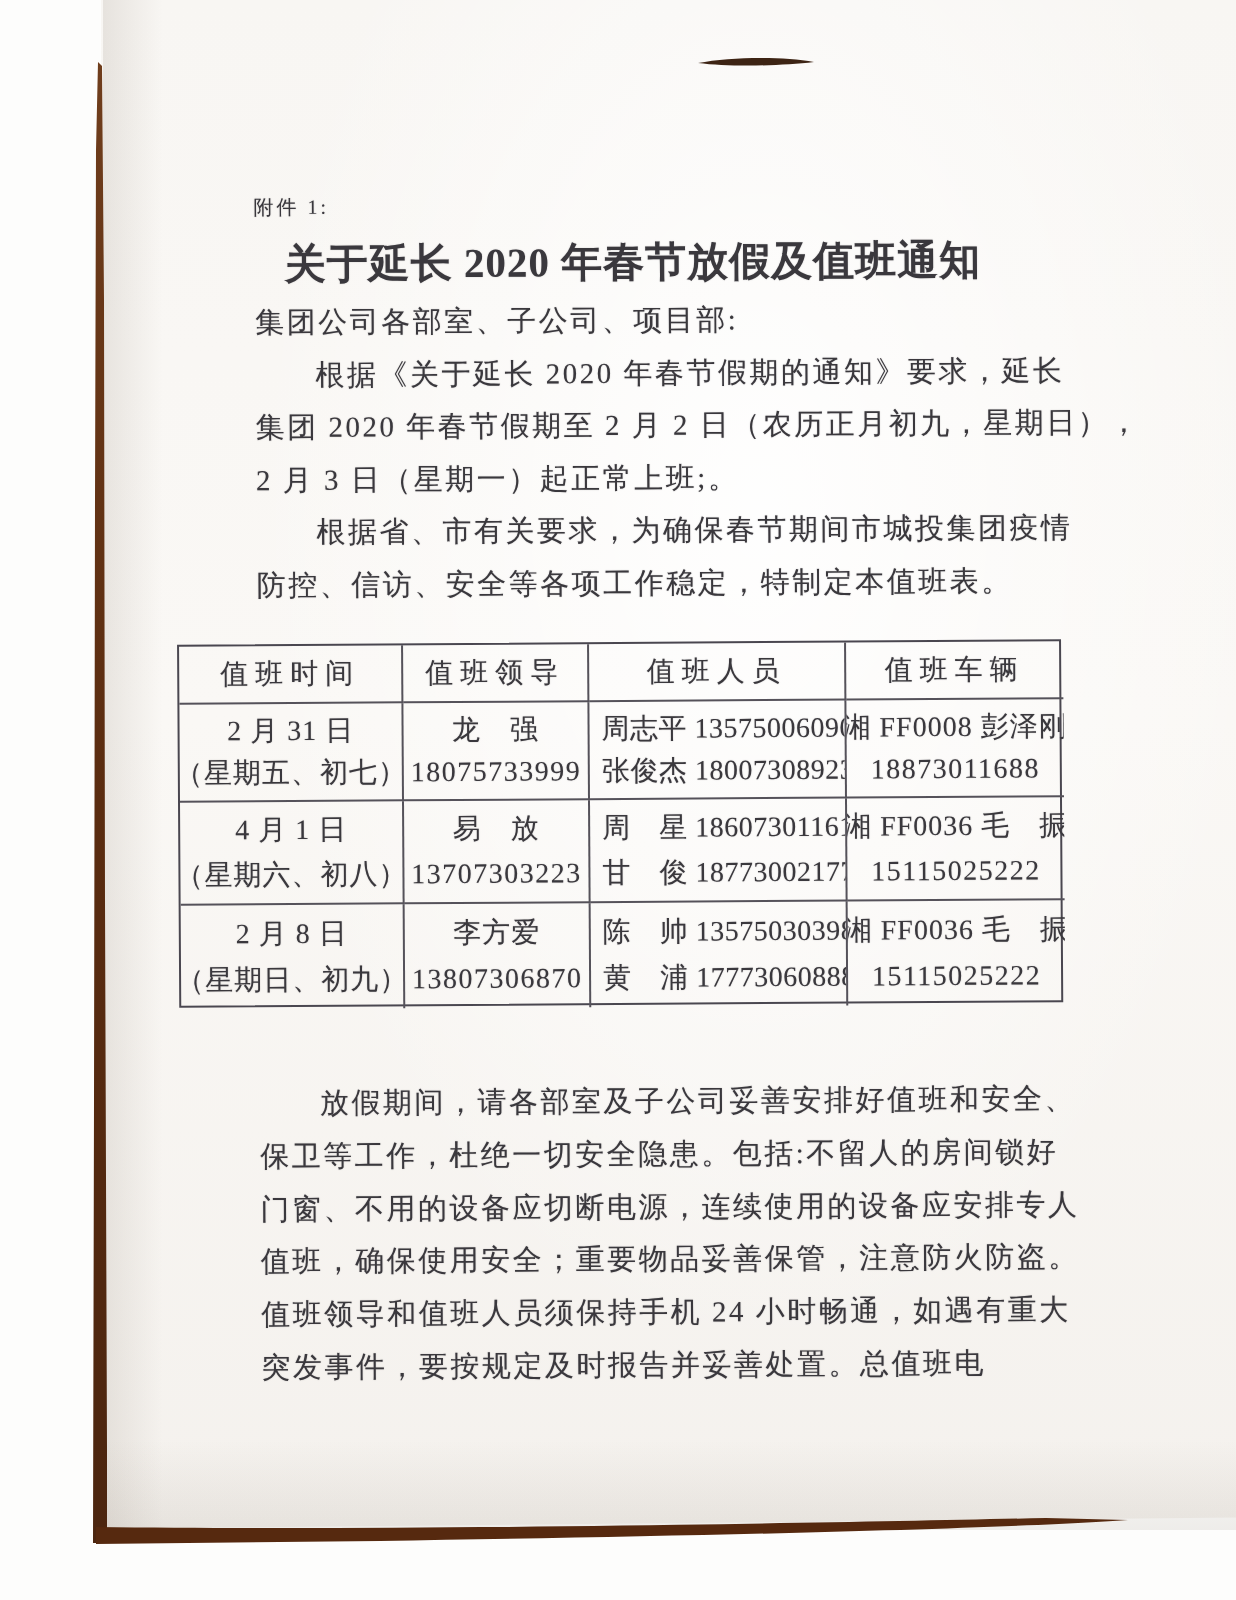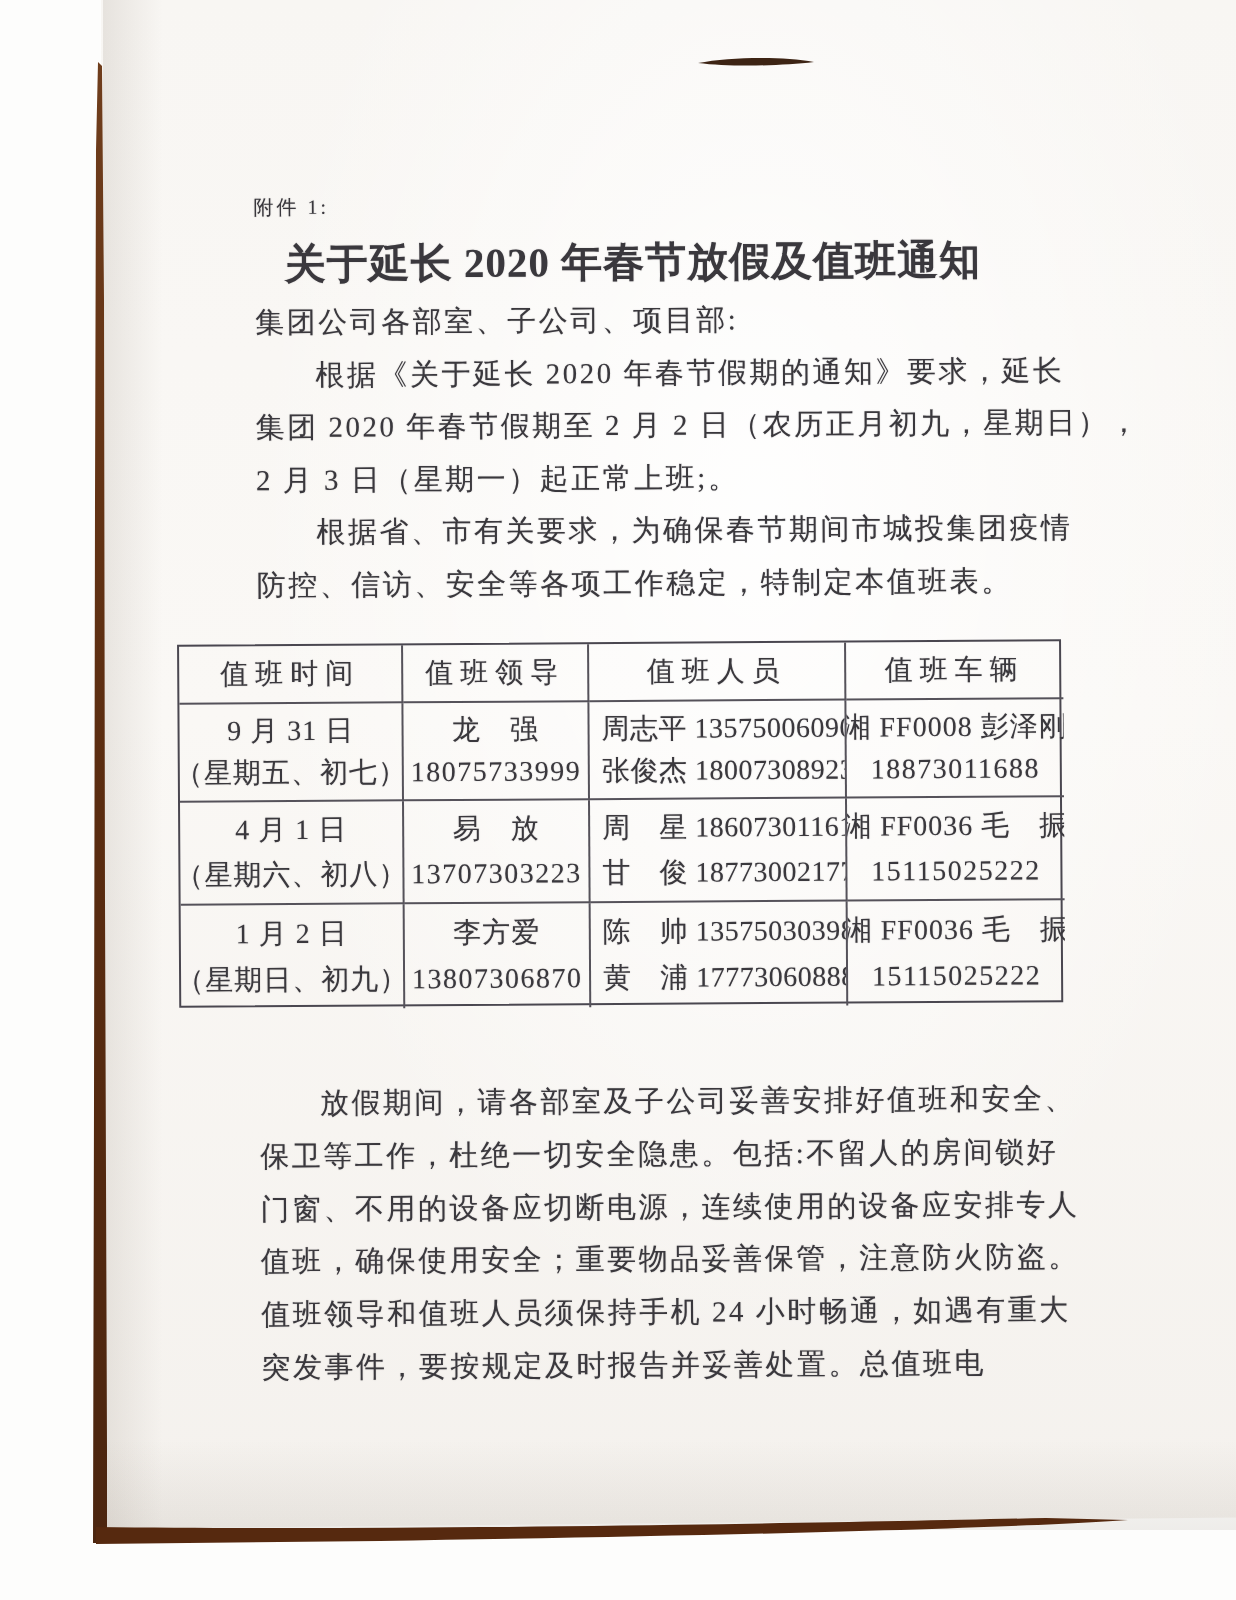--- a/index.html
+++ b/index.html
@@ -136,21 +136,21 @@
         <div class="cl">值班领导</div>
       </div>
       <div class="cell head c3">
         <div class="cl">值班人员</div>
       </div>
       <div class="cell head c4">
         <div class="cl">值班车辆</div>
       </div>
 
       <div class="cell c1">
-        <div class="cl">9 月 31 日</div>
+        <div class="cl">2 月 31 日</div>
         <div class="cl">（星期五、初七）</div>
       </div>
       <div class="cell c2">
         <div class="cl">龙　强</div>
         <div class="cl num">18075733999</div>
       </div>
       <div class="cell staff c3">
         <div class="cl">周志平 13575006090</div>
         <div class="cl">张俊杰 18007308923</div>
       </div>
@@ -170,21 +170,21 @@
       <div class="cell staff c3">
         <div class="cl">周　星 18607301161</div>
         <div class="cl">甘　俊 18773002177</div>
       </div>
       <div class="cell c4">
         <div class="cl">湘 FF0036 毛　振</div>
         <div class="cl num">15115025222</div>
       </div>
 
       <div class="cell c1 rlast">
-        <div class="cl">1 月 2 日</div>
+        <div class="cl">2 月 8 日</div>
         <div class="cl">（星期日、初九）</div>
       </div>
       <div class="cell c2 rlast">
         <div class="cl">李方爱</div>
         <div class="cl num">13807306870</div>
       </div>
       <div class="cell staff c3 rlast">
         <div class="cl">陈　帅 13575030398</div>
         <div class="cl">黄　浦 17773060888</div>
       </div>

